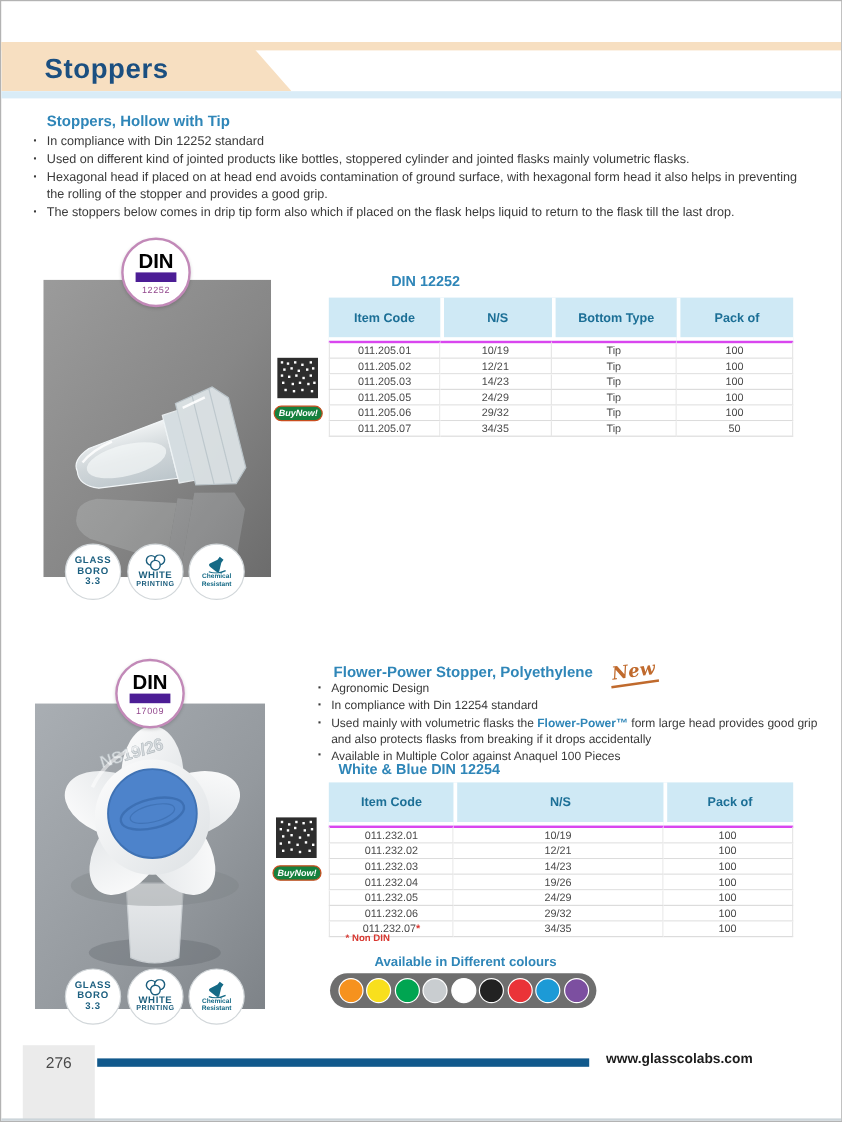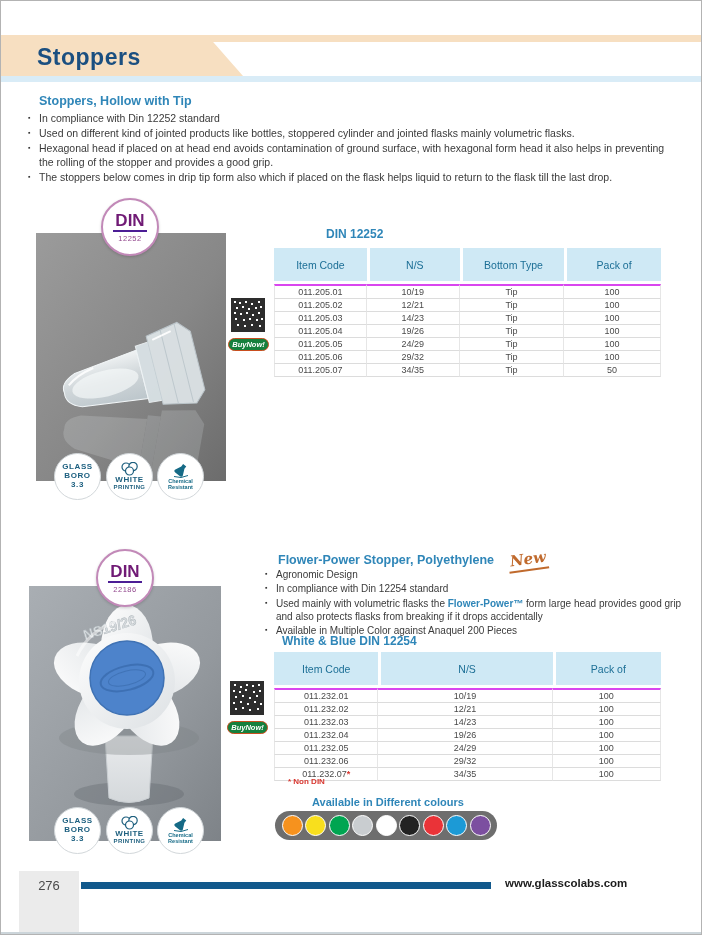--- a/index.html
+++ b/index.html
@@ -31,21 +31,21 @@
   .new-label{display:inline-block;font-family:"DejaVu Serif",serif;font-style:italic;
              font-weight:bold;color:#c06a2d;font-size:15px;transform:rotate(-8deg);
              margin-left:14px;border-bottom:2px solid #c06a2d;padding:0 2px 1px;}
 
   
   .din-badge{position:absolute;width:58px;height:58px;border-radius:50%;background:#fff;
              border:2px solid #c289b8;display:flex;flex-direction:column;align-items:center;
              justify-content:center;box-shadow:0 1px 3px rgba(0,0,0,.18);z-index:4;box-sizing:border-box;}
   #din1{left:100px;top:197px;}
   #din2{left:95px;top:548px;}
-  .din-label{font-size:17px;font-weight:800;color:#701a75;border-bottom:2px solid #4c1d95;
+  .din-label{font-size:17px;font-weight:800;color:#000000;border-bottom:8px solid #4c1d95;
              line-height:1;padding:0 2px 1px;}
   .din-num{font-size:7.5px;color:#92478d;margin-top:2px;letter-spacing:.5px;}
 
   
   .photo{position:absolute;overflow:hidden;z-index:1;}
   #photo1{left:35px;top:232px;width:190px;height:248px;}
   #photo2{left:28px;top:585px;width:192px;height:255px;}
 
   
   .qr{position:absolute;width:34px;height:34px;z-index:2;}
@@ -66,21 +66,21 @@
   .print-line2{font-size:6px;font-weight:bold;color:#1d5f7e;line-height:1.1;letter-spacing:.4px;}
   .chem-line{font-size:5.5px;font-weight:bold;color:#156a86;line-height:1.15;}
 
   
   .tbl-title{position:absolute;font-size:12px;font-weight:bold;color:#2f86b8;}
   #tbl1-title{left:277px;top:226px;padding-left:48px;}
   .tbl-wrap{position:absolute;width:387px;}
   #tbl1{left:273px;top:247px;}
   #tbl2{left:273px;top:651px;}
   table{border-collapse:separate;border-spacing:0;width:100%;table-layout:fixed;}
-  thead th{background:#cfe9f5;color:#1c6f96;font-size:10.5px;font-weight:normal;height:33px;
+  thead th{background:#cfe9f5;color:#1c6f96;font-size:10.5px;font-weight:bold;height:33px;
            border-left:3px solid #fff;border-bottom:3px solid #fff;padding:0;}
   thead th:first-child{border-left:none;}
   tbody td{font-size:9px;color:#4a4a4a;text-align:center;height:12px;padding:0;
            border-bottom:1px solid #dcdcdc;border-right:1px solid #e6e6e6;background:#fff;}
   tbody td:first-child{border-left:1px solid #e6e6e6;}
   tbody tr:first-child td{border-top:2px solid #d946ef;}
   .red-star{color:#d8362f;font-weight:bold;}
   .note-red{position:absolute;left:287px;top:776px;font-size:8px;color:#d8362f;font-weight:bold;}
 
   
@@ -243,26 +243,20 @@
             <td>Tip</td>
             <td>100</td>
         </tr>
         <tr>
           <td>011.205.03</td>
             <td>14/23</td>
             <td>Tip</td>
             <td>100</td>
         </tr>
         <tr>
-          <td>011.205.04</td>
-            <td>19/26</td>
-            <td>Tip</td>
-            <td>100</td>
-        </tr>
-        <tr>
           <td>011.205.05</td>
             <td>24/29</td>
             <td>Tip</td>
             <td>100</td>
         </tr>
         <tr>
           <td>011.205.06</td>
             <td>29/32</td>
             <td>Tip</td>
             <td>100</td>
@@ -277,27 +271,27 @@
     </table>
   </div>
 
   <div class="sec-head" id="sec2-head">
     <span>Flower-Power Stopper, Polyethylene</span><span class="new-label">New</span>
   </div>
   <ul class="bullets" id="sec2-bullets">
     <li>Agronomic Design</li>
     <li>In compliance with Din 12254 standard</li>
     <li><span>Used mainly with volumetric flasks the </span><span class="brand">Flower-Power™</span><span> form large head provides good grip and also protects flasks from breaking if it drops accidentally</span></li>
-    <li>Available in Multiple Color against Anaquel 200 Pieces</li>
+    <li>Available in Multiple Color against Anaquel 100 Pieces</li>
   </ul>
   <div class="sec-head" id="sec2-sub">White &amp; Blue DIN 12254</div>
 
   <div class="din-badge" id="din2">
     <span class="din-label">DIN</span>
-    <span class="din-num">22186</span>
+    <span class="din-num">17009</span>
   </div>
 
   <div class="photo" id="photo2">
     <svg width="192" height="255" viewBox="0 0 192 255">
       <defs>
         <linearGradient id="g-bg2" x1="0" y1="0" x2="1" y2="1">
           <stop offset="0" stop-color="#a9aeb3"></stop>
             <stop offset=".6" stop-color="#94999e"></stop>
             <stop offset="1" stop-color="#7e8388"></stop>
         </linearGradient>

